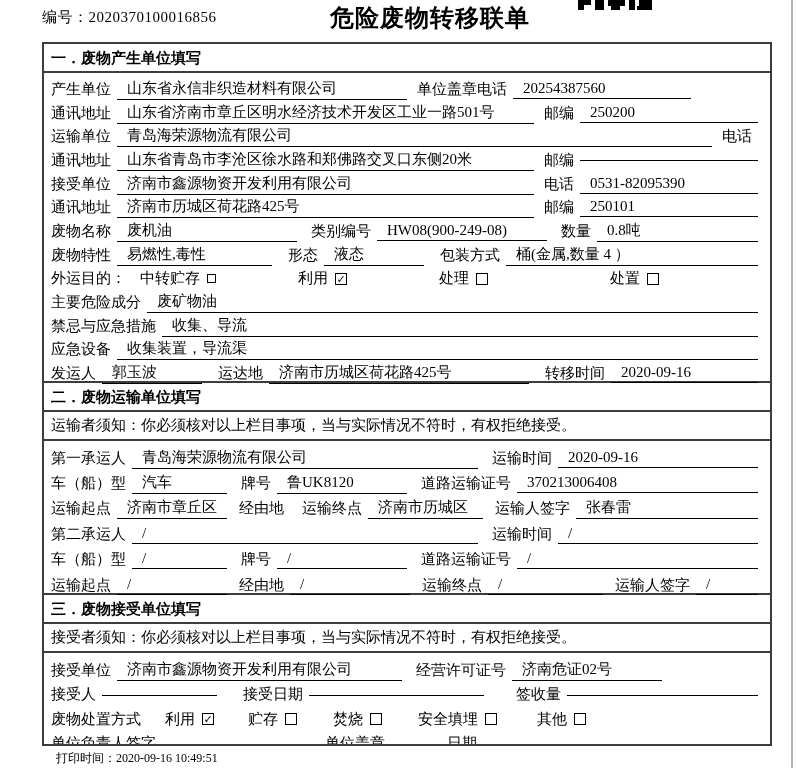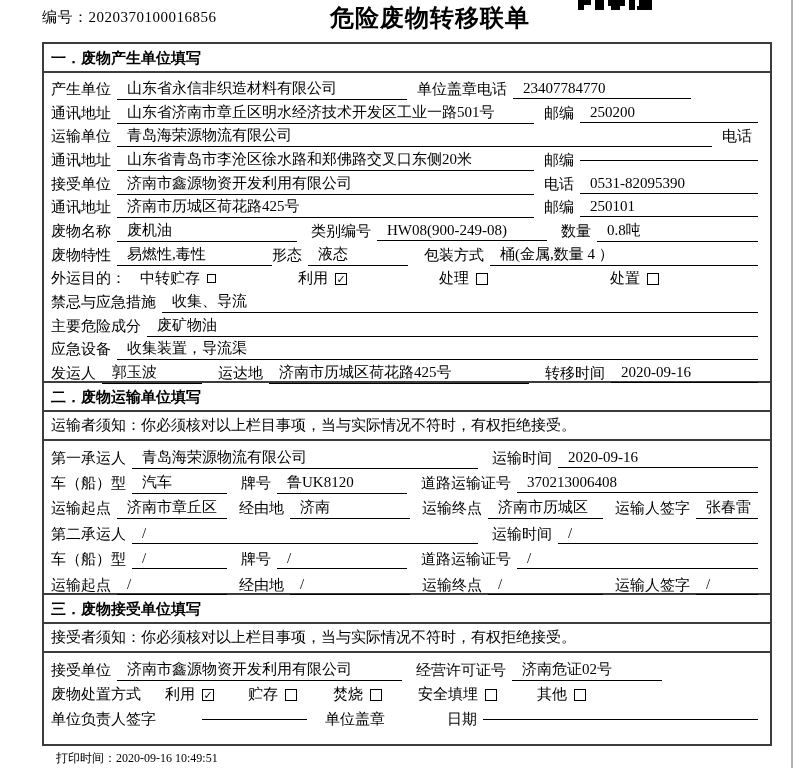--- a/index.html
+++ b/index.html
@@ -81,21 +81,21 @@
   <div class="form">
 
     <div class="sec-h">一．废物产生单位填写</div>
 
     <div class="row r1">
       <span class="lbl">产生单位</span>
       <span class="val w290">山东省永信非织造材料有限公司</span>
       <span class="plain" style="margin-left:10px">单位盖章</span>
       <span class="sp grow"></span>
       <span class="lbl">电话</span>
-      <span class="val w178">23407784770</span>
+      <span class="val w178">20254387560</span>
     </div>
 
     <div class="row r1">
       <span class="lbl">通讯地址</span>
       <span class="val grow">山东省济南市章丘区明水经济技术开发区工业一路501号</span>
       <span class="lbl" style="margin-left:10px">邮编</span>
       <span class="val w178">250200</span>
     </div>
 
     <div class="row r1">
@@ -130,21 +130,21 @@
       <span class="val w180">废机油</span>
       <span class="lbl" style="margin-left:14px">类别编号</span>
       <span class="val w170">HW08(900-249-08)</span>
       <span class="lbl" style="margin-left:14px">数量</span>
       <span class="val grow">0.8吨</span>
     </div>
 
     <div class="row r1">
       <span class="lbl">废物特性</span>
       <span class="val w155">易燃性,毒性</span>
-      <span class="lbl" style="">形态</span>
+      <span class="lbl" style="margin-left:16px">形态</span>
       <span class="val w100">液态</span>
       <span class="lbl" style="margin-left:16px">包装方式</span>
       <span class="val grow">桶(金属,数量 4 ）</span>
     </div>
 
     <div class="row r1">
       <span class="lbl">外运目的：</span>
       <span class="opt" style="margin-left:8px">
           <span>中转贮存</span>
           <span class="cb small"></span>
@@ -157,27 +157,27 @@
           <span>处理</span>
           <span class="cb"></span>
         </span>
       <span class="opt" style="margin-left:122px">
           <span>处置</span>
           <span class="cb"></span>
         </span>
     </div>
 
     <div class="row r1">
+      <span class="lbl">主要危险成分</span>
+      <span class="val grow">废矿物油</span>
+    </div>
+
+    <div class="row r1">
       <span class="lbl">禁忌与应急措施</span>
       <span class="val grow">收集、导流</span>
-    </div>
-
-    <div class="row r1">
-      <span class="lbl">主要危险成分</span>
-      <span class="val grow">废矿物油</span>
     </div>
 
     <div class="row r1">
       <span class="lbl">应急设备</span>
       <span class="val grow">收集装置，导流渠</span>
     </div>
 
     <div class="row r1">
       <span class="lbl">发运人</span>
       <span class="val w100">郭玉波</span>
@@ -203,21 +203,20 @@
       <span class="lbl" style="margin-left:14px">牌号</span>
       <span class="val w130">鲁UK8120</span>
       <span class="lbl" style="margin-left:14px">道路运输证号</span>
       <span class="val grow">370213006408</span>
     </div>
 
     <div class="row r2">
       <span class="lbl">运输起点</span>
       <span class="val w110">济南市章丘区</span>
       <span class="lbl" style="margin-left:12px">经由地</span>
-      <span class="val w120">济南</span>
       <span class="lbl" style="margin-left:12px">运输终点</span>
       <span class="val w115">济南市历城区</span>
       <span class="lbl" style="margin-left:12px">运输人签字</span>
       <span class="val grow">张春雷</span>
     </div>
 
     <div class="row r2">
       <span class="lbl">第二承运人</span>
       <span class="val grow">/</span>
       <span class="lbl" style="margin-left:14px">运输时间</span>
@@ -247,20 +246,28 @@
     <div class="sec-h mid">三．废物接受单位填写</div>
     <div class="note">接受者须知：你必须核对以上栏目事项，当与实际情况不符时，有权拒绝接受。</div>
 
     <div class="row r3">
       <span class="lbl">接受单位</span>
       <span class="val w285">济南市鑫源物资开发利用有限公司</span>
       <span class="lbl" style="margin-left:14px">经营许可证号</span>
       <span class="val w150">济南危证02号</span>
     </div>
 
+    <div class="row r3">
+      <span class="lbl">接受人</span>
+      <span class="val w115"></span>
+      <span class="lbl" style="margin-left:26px">接受日期</span>
+      <span class="val w175"></span>
+      <span class="lbl" style="margin-left:32px">签收量</span>
+      <span class="val grow"></span>
+    </div>
 
     <div class="row r3">
       <span class="lbl">废物处置方式</span>
       <span class="opt" style="margin-left:18px">
           <span>利用</span>
           <span class="cb">✓</span>
         </span>
       <span class="opt" style="margin-left:34px">
           <span>贮存</span>
           <span class="cb"></span>

